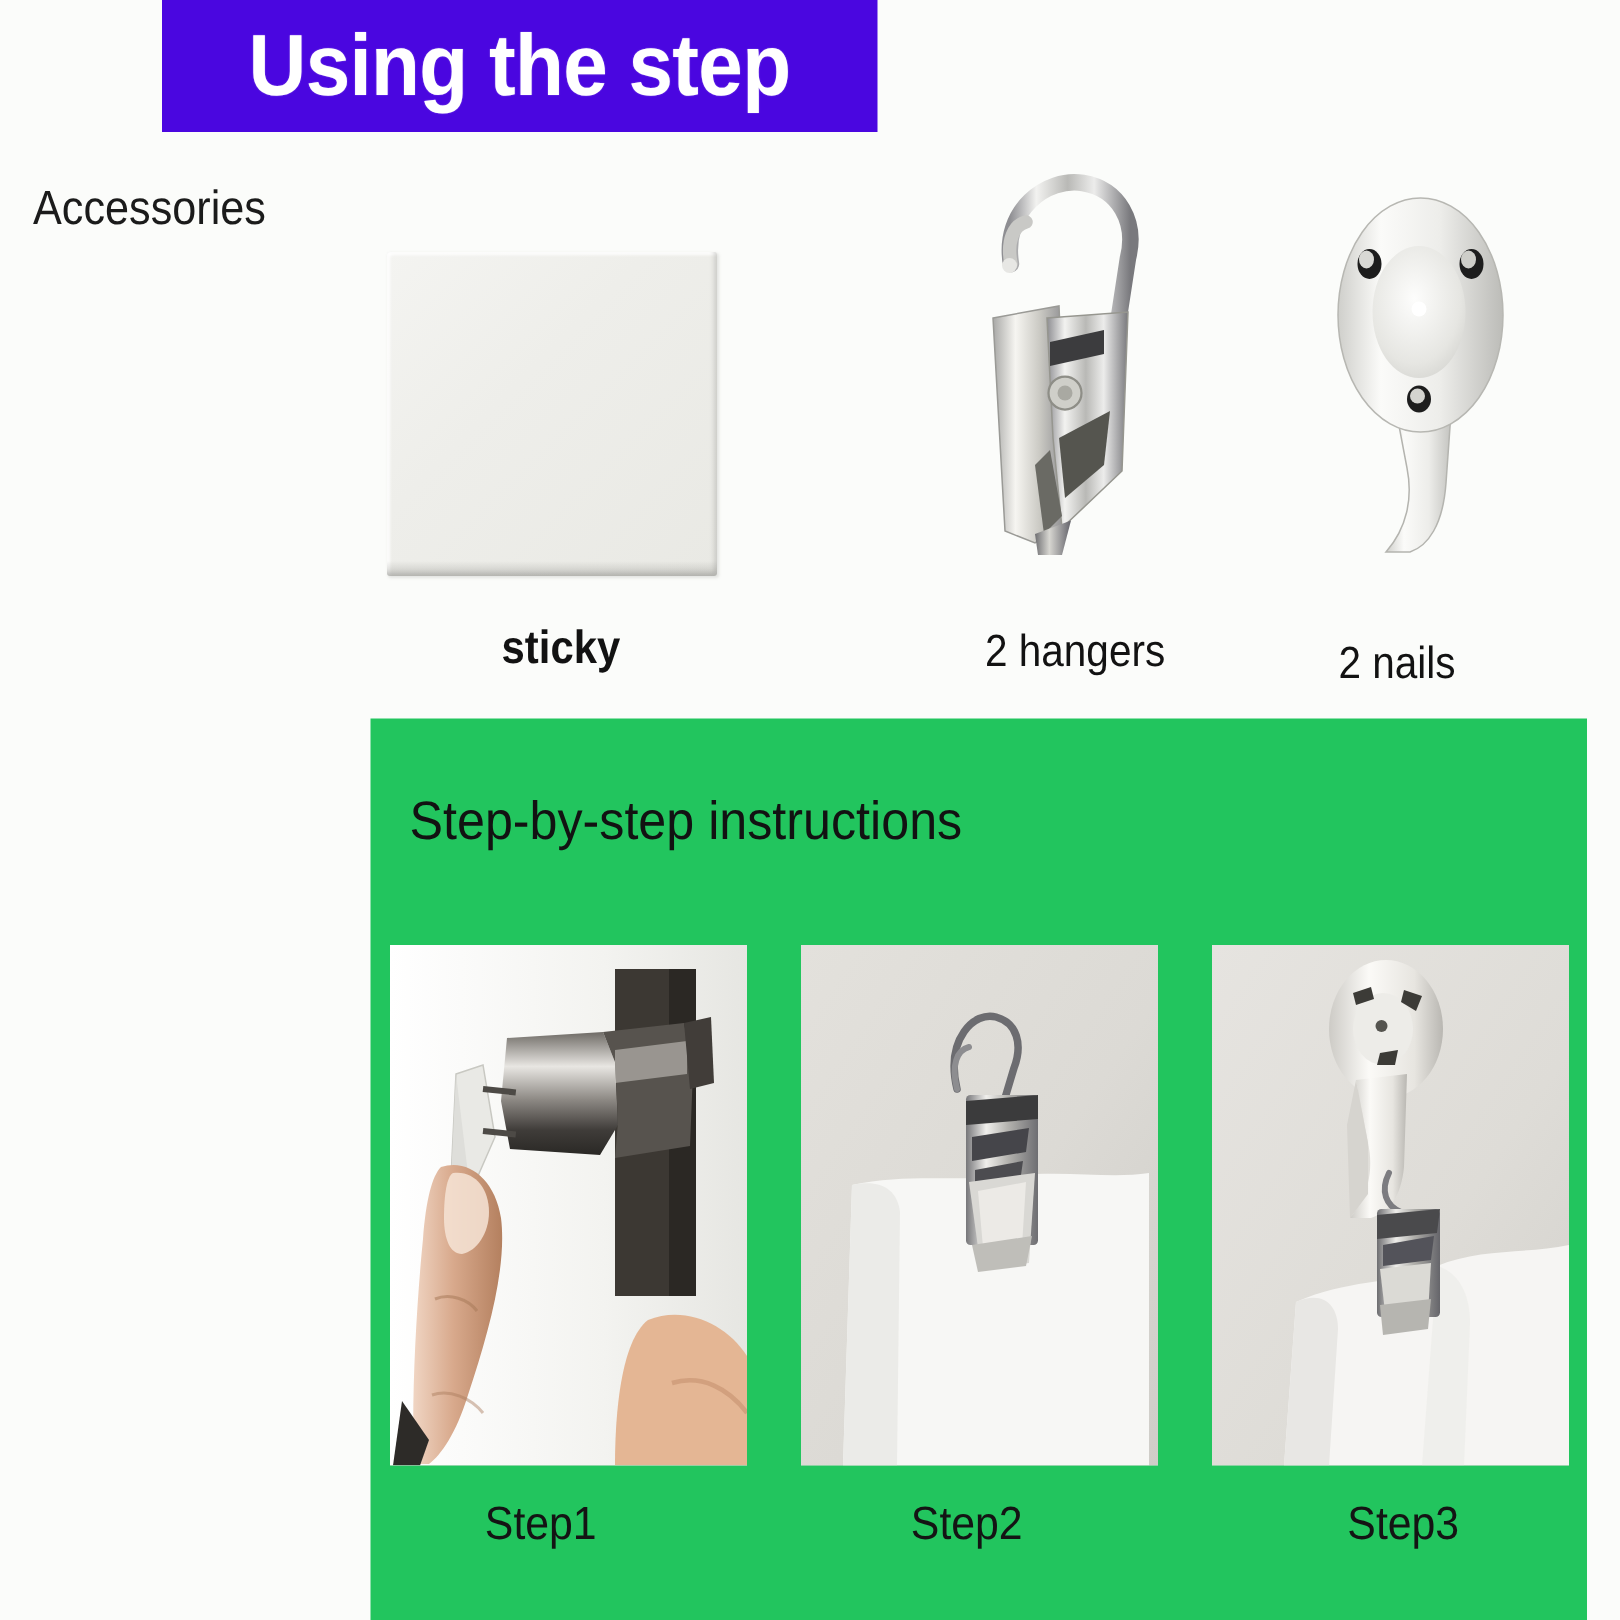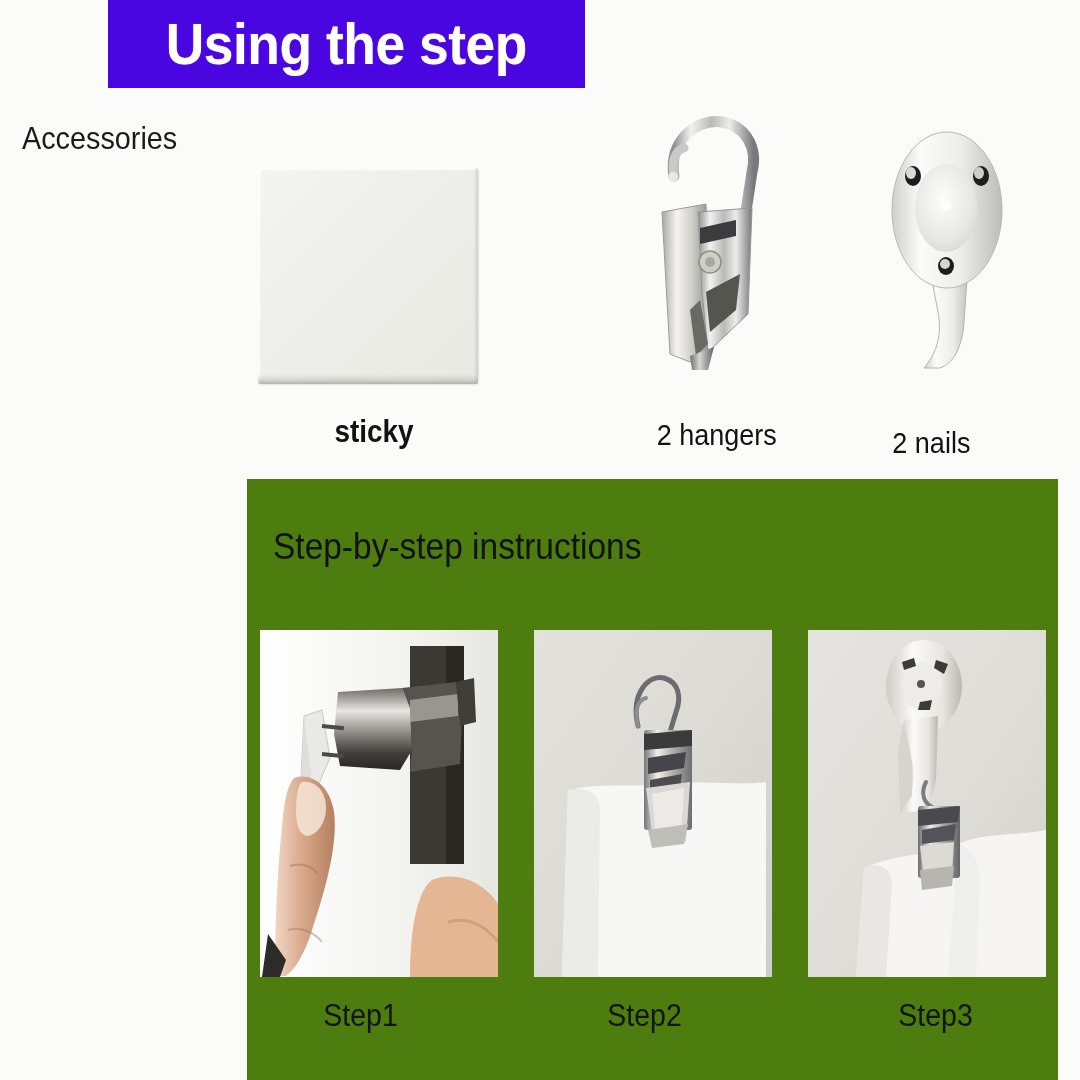--- a/index.html
+++ b/index.html
@@ -95,21 +95,21 @@
   .cap-hanger  { left: 650px; top: 418px; font-weight: 400; }
   .cap-nails   { left: 888px; top: 426px; font-weight: 400; }
 
   
   .steps-panel {
     position: absolute;
     left: 247px;
     top: 479px;
     width: 811px;
     height: 601px;
-    background: #4d7c0f;
+    background: #22c55e;
   }
   .steps-heading {
     position: absolute;
     left: 26px;
     top: 47px;
     font-size: 36px;
     font-weight: 500;
     color: #121212;
     white-space: nowrap;
     transform: scaleX(0.93);

